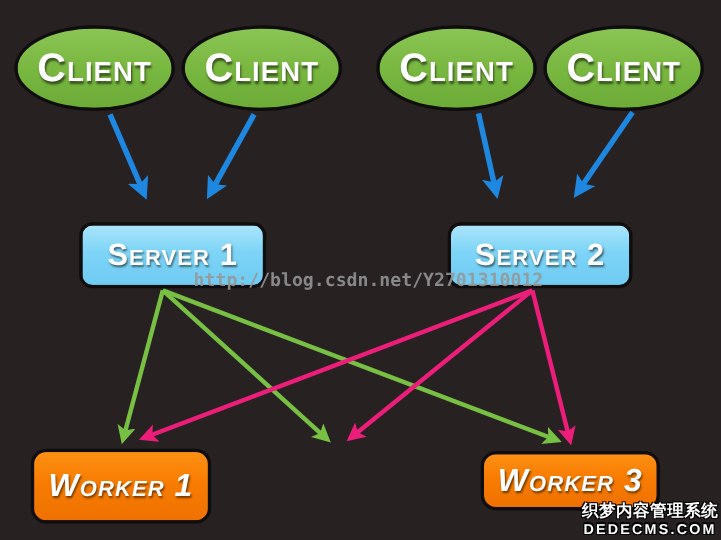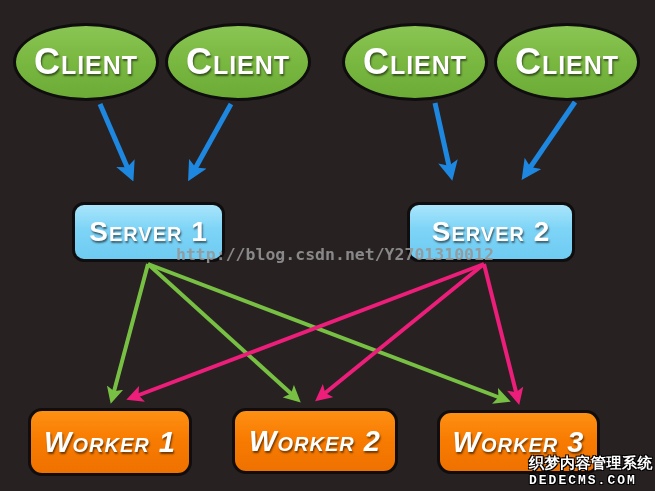--- a/index.html
+++ b/index.html
@@ -38,53 +38,52 @@
   .client.c1{left:13px;top:23px;}
   .client.c2{left:165px;top:23px;}
   .client.c3{left:342px;top:23px;}
   .client.c4{left:494px;top:23px;}
 
   .server{
     border-radius:12px;
     background:linear-gradient(180deg,#a9e5fb 0%,#7dd4f7 45%,#6fcbf2 100%);
   }
   .server .label{font-size:28px;}
-  .server.s1{left:72px;top:202px;width:153px;height:60px;}
+  .server.s1{left:72px;top:202px;width:170px;height:60px;}
   .server.s2{left:407px;top:202px;width:168px;height:60px;}
 
   .worker{
     border-radius:14px;
     background:linear-gradient(180deg,#fd9013 0%,#f87c02 45%,#ef7100 100%);
   }
   .worker .label{font-size:29px;font-style:italic;}
   .worker.w1{left:28px;top:408px;width:164px;height:68px;}
   .worker.w2{left:232px;top:408px;width:166px;height:66px;}
-  .worker.w3{left:437px;top:410px;width:163px;height:64px;}
+  .worker.w3{left:437px;top:410px;width:163px;height:54px;}
 
   .watermark-url{
     position:absolute;
     left:176px;top:245px;
     z-index:5;
     font-family:"DejaVu Sans Mono", monospace;
     font-size:16.5px;
     color:rgba(150,150,150,0.88);
     letter-spacing:0px;
     white-space:nowrap;
     font-weight:bold;
   }
 
   .watermark-corner{
     position:absolute;
     right:2px;bottom:2px;
     z-index:6;
-    text-align:left;
+    text-align:center;
     color:#fff;
     font-weight:700;
     line-height:16px;
-    font-family:Liberation Mono, monospace;
   }
   .watermark-corner .zh{
     font-size:15px;
     letter-spacing:0.5px;
     text-shadow:-1px -1px 0 #000,1px -1px 0 #000,-1px 1px 0 #000,1px 1px 0 #000;
   }
   .watermark-corner .en{
     font-size:13px;
     letter-spacing:2px;
     text-shadow:-1px -1px 0 #000,1px -1px 0 #000,-1px 1px 0 #000,1px 1px 0 #000;
@@ -135,23 +134,20 @@
   <div class="node server s1">
     <span class="label">Server 1</span>
   </div>
   <div class="node server s2">
     <span class="label">Server 2</span>
   </div>
 
   <div class="node worker w1">
     <span class="label">Worker 1</span>
   </div>
-  <div class="node worker w2">
-    <span class="label">Worker 2</span>
-  </div>
   <div class="node worker w3">
     <span class="label">Worker 3</span>
   </div>
 
   <div class="watermark-url">http://blog.csdn.net/Y2701310012</div>
 
   <div class="watermark-corner">
     <div class="zh">织梦内容管理系统</div>
     <div class="en">DEDECMS.COM</div>
   </div>

